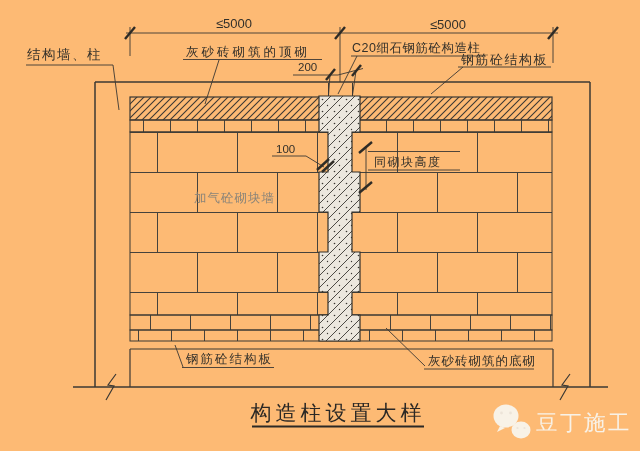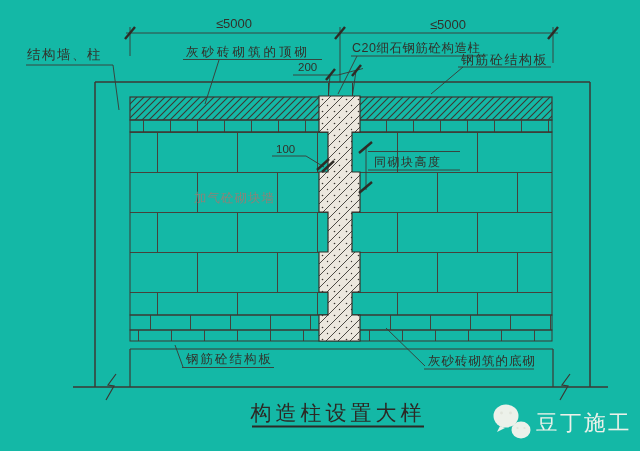--- a/index.html
+++ b/index.html
@@ -1,19 +1,19 @@
 <!DOCTYPE html>
 <html><head>
 <meta charset="utf-8">
 <style>
   html,body{margin:0;padding:0;}
   .canvas{
     position:relative;
     width:640px;height:451px;
-    background:#14b8a6;
+    background:#fdba74;
     font-family:"Liberation Sans", sans-serif;
     overflow:hidden;
   }
   svg{display:block;}
   text{fill:#33302a;}
   .ln{stroke:#3b3833;fill:none;}
   .bold-tick{stroke:#2e2b26;stroke-width:2.4;fill:none;}
   .dim-txt{font-size:13px;}
   .faint{fill:#8a8479;}
   .title-txt{font-size:21px;letter-spacing:4px;fill:#2c2925;}

